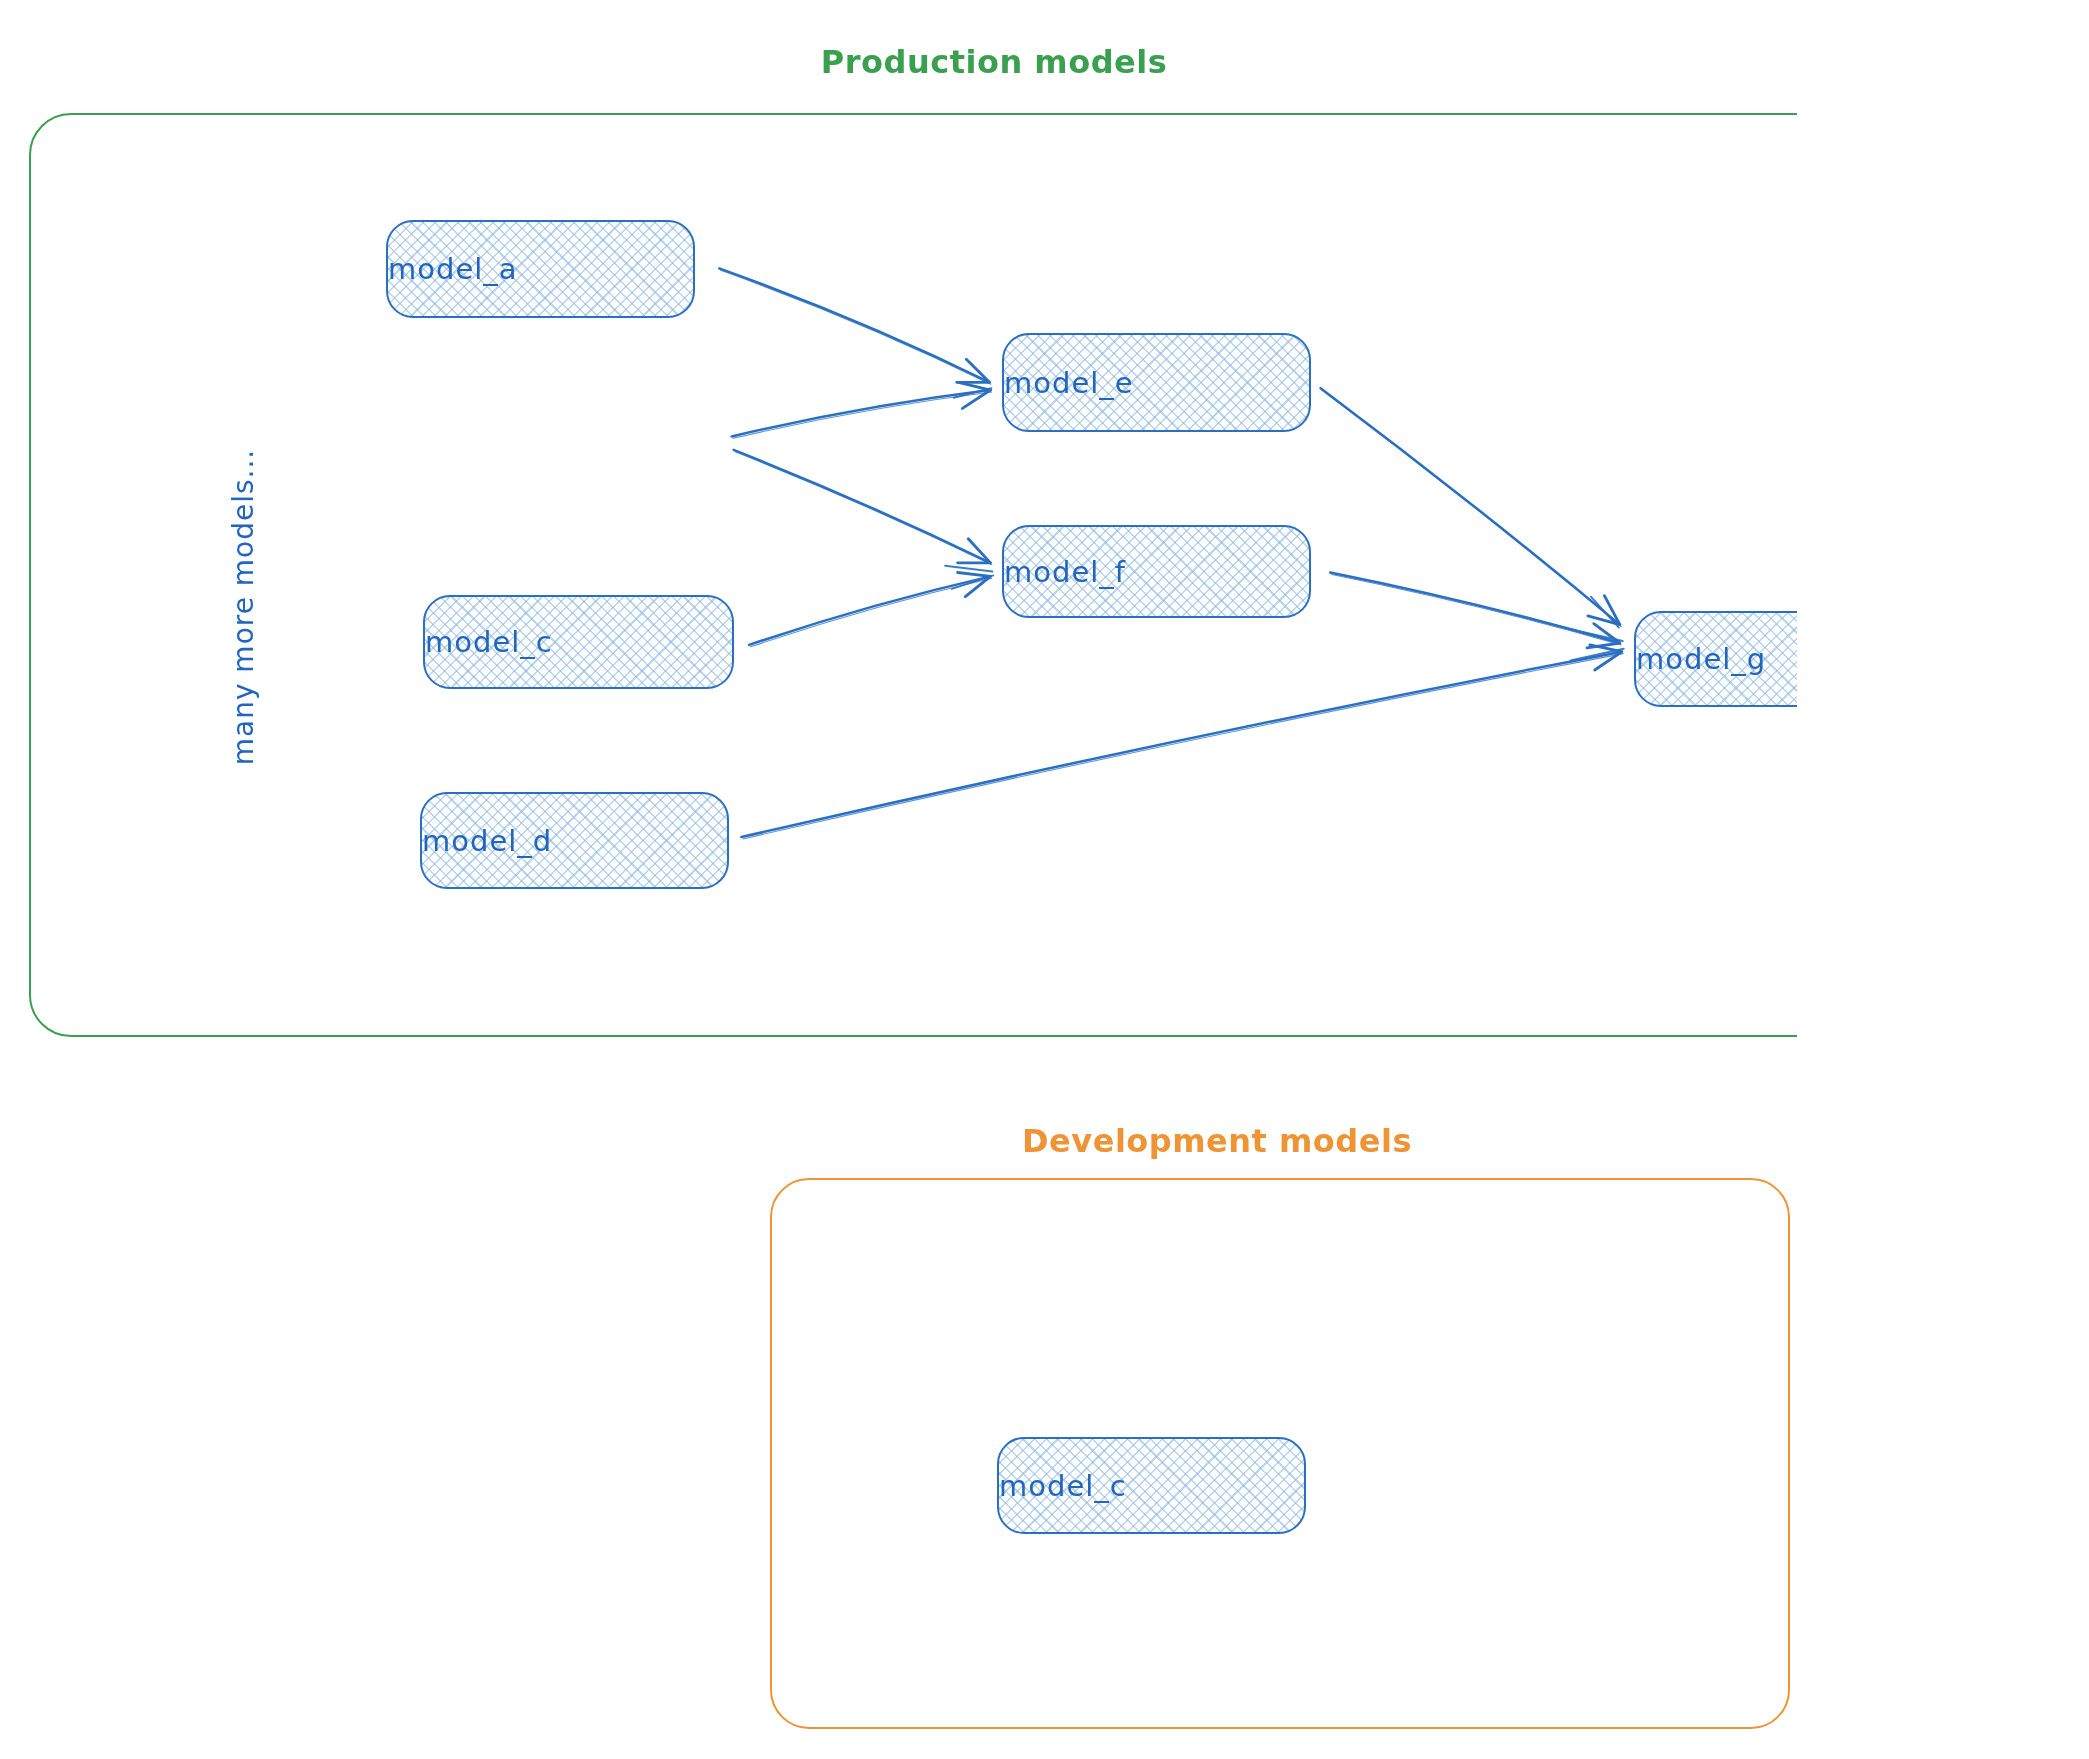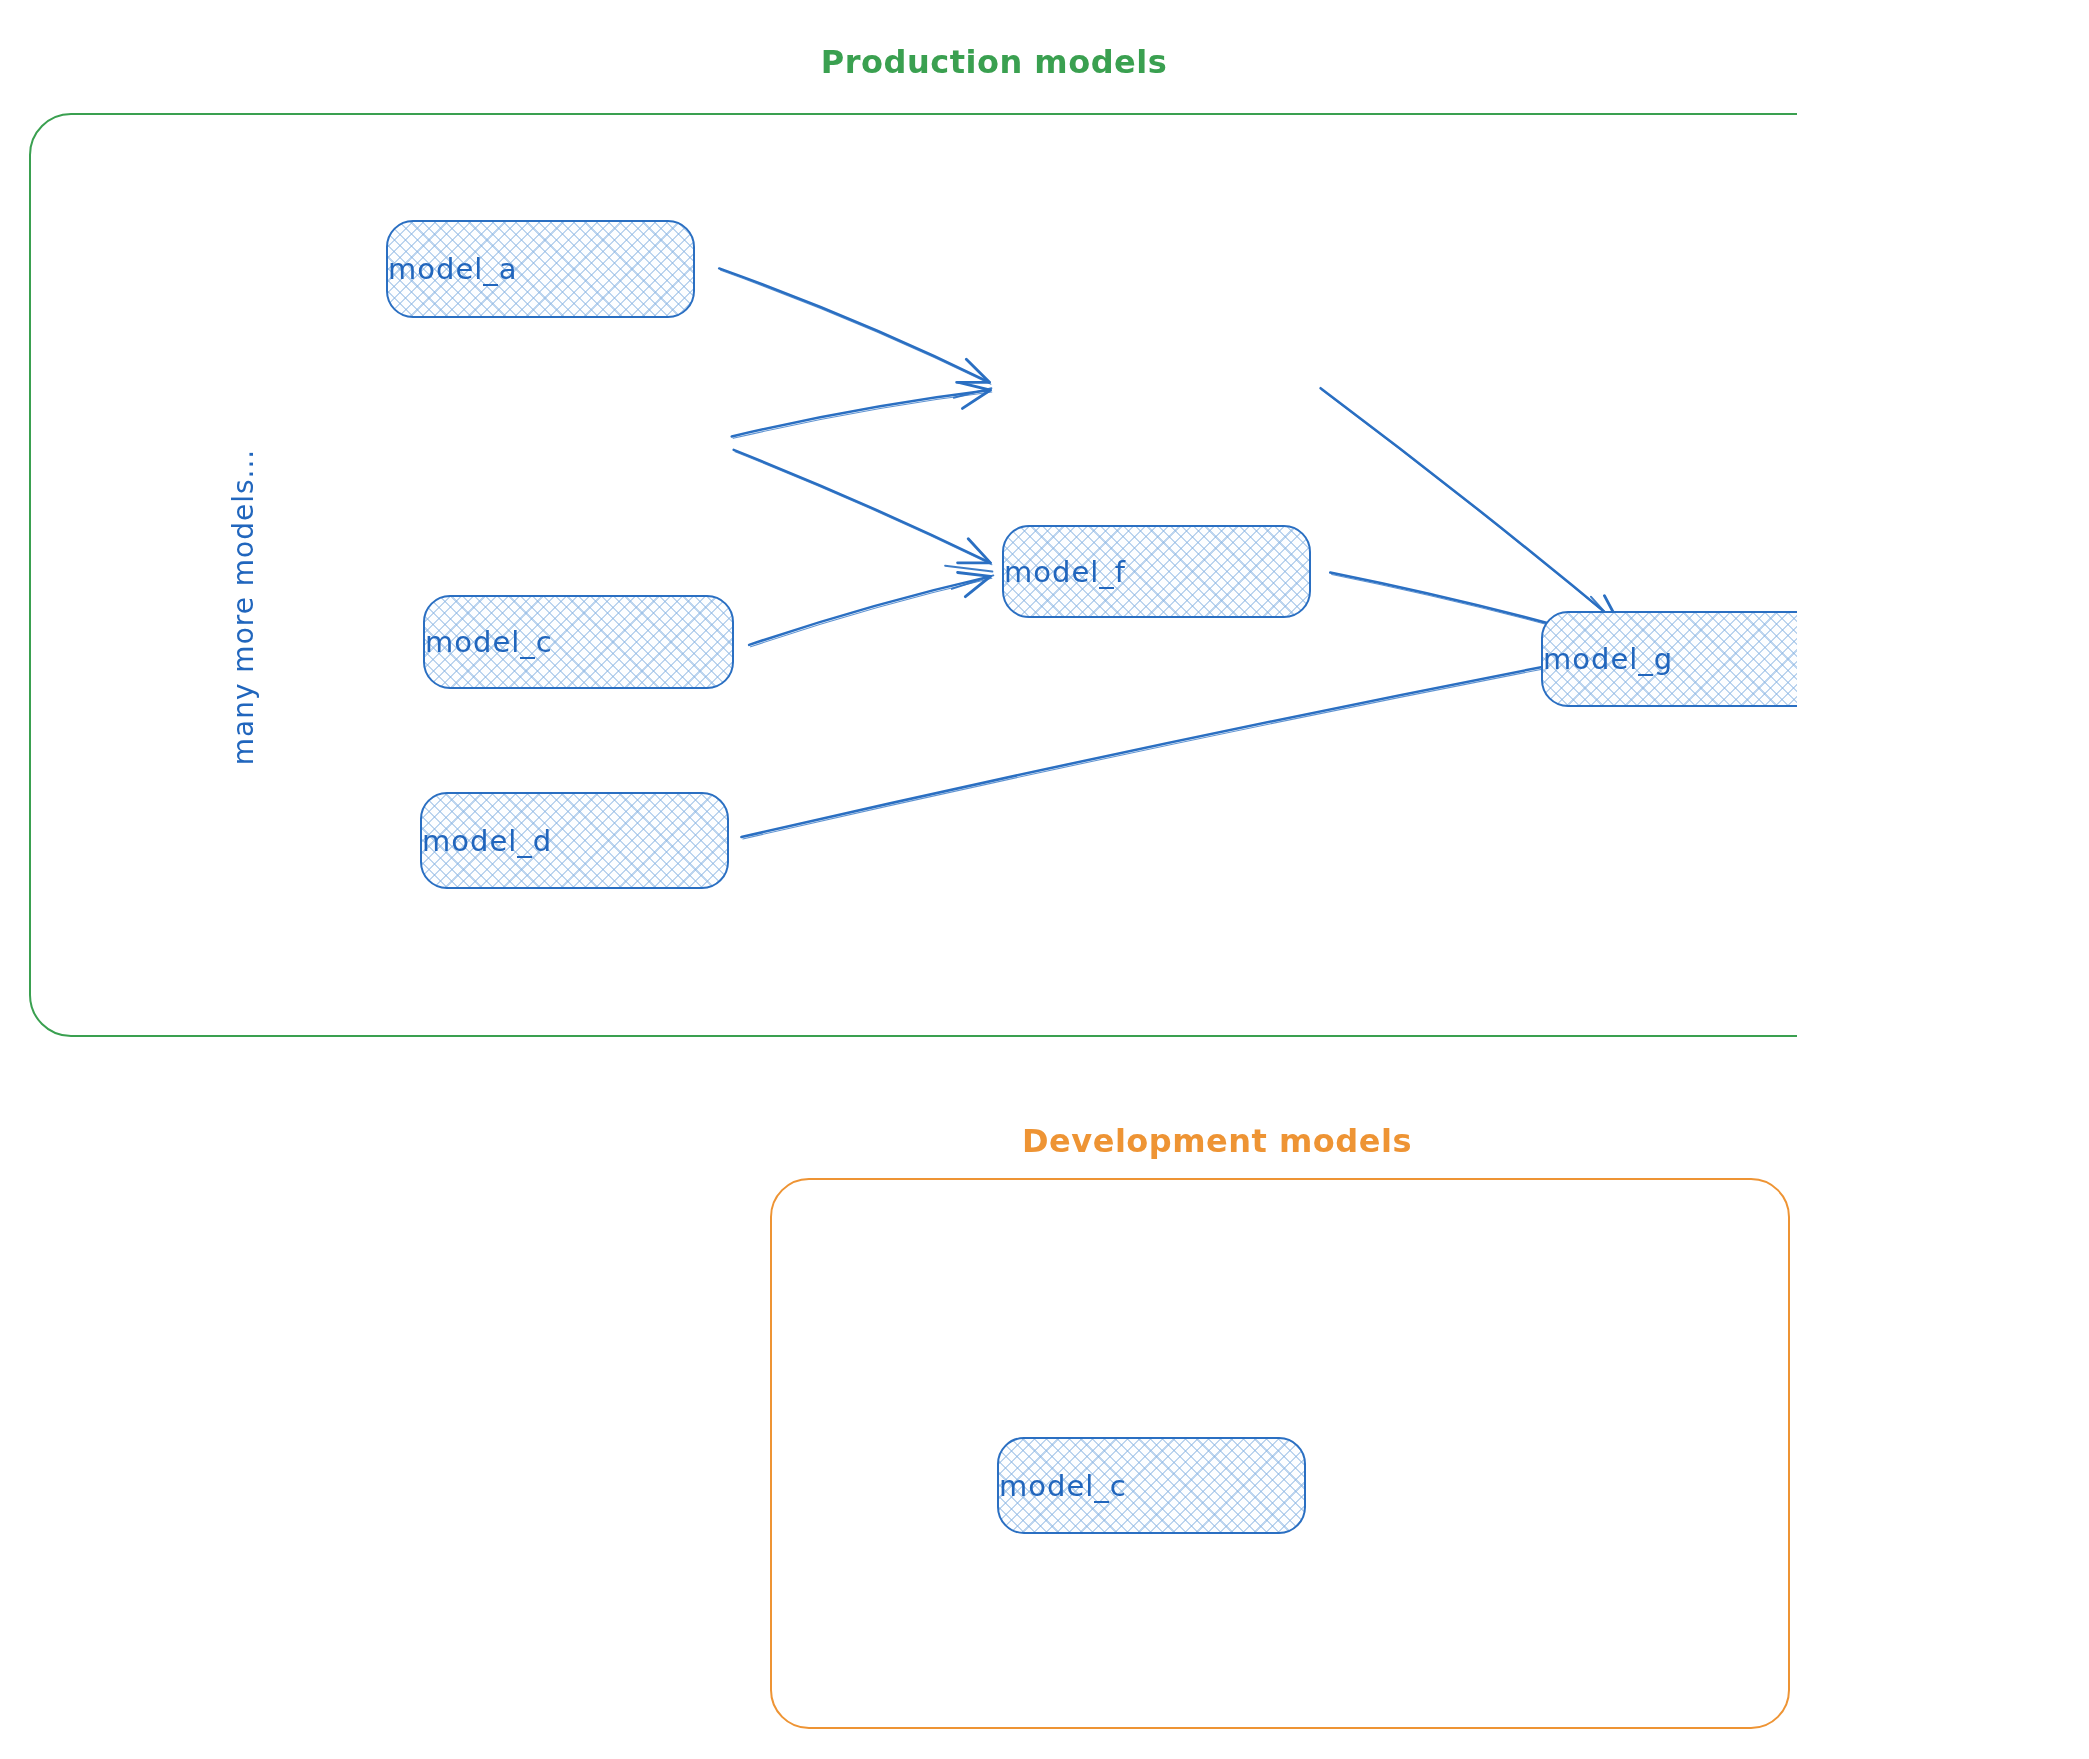--- a/index.html
+++ b/index.html
@@ -40,21 +40,21 @@
     display:flex;align-items:center;justify-content:flex-start;
     color:#2166bd;font-size:29px;font-weight:500;letter-spacing:1px;
     box-sizing:border-box;
   }
   .n-a{left:386px;top:220px;width:309px;height:98px;}
   .n-b{left:407px;top:394px;width:309px;height:98px;}
   .n-c{left:423px;top:595px;width:311px;height:94px;}
   .n-d{left:420px;top:792px;width:309px;height:97px;}
   .n-e{left:1002px;top:333px;width:309px;height:99px;}
   .n-f{left:1002px;top:525px;width:309px;height:93px;}
-  .n-g{left:1541px;top:611px;width:312px;height:96px;}
+  .n-g{left:1634px;top:611px;width:312px;height:96px;}
   .n-c-dev{left:997px;top:1437px;width:309px;height:97px;}
   
   .edges-svg{position:absolute;left:0;top:0;width:2089px;height:1759px;pointer-events:none;}
 </style>
 </head>
 <body>
 
 <div class="stage">
 
   <div class="group-box prod-box"></div>
@@ -117,20 +117,23 @@
 
   <div class="node n-a">
     <span>model_a</span>
   </div>
   <div class="node n-c">
     <span>model_c</span>
   </div>
   <div class="node n-d">
     <span>model_d</span>
   </div>
+  <div class="node n-e">
+    <span>model_e</span>
+  </div>
   <div class="node n-f">
     <span>model_f</span>
   </div>
   <div class="node n-g">
     <span>model_g</span>
   </div>
 
   <div class="node n-c-dev">
     <span>model_c</span>
   </div>

